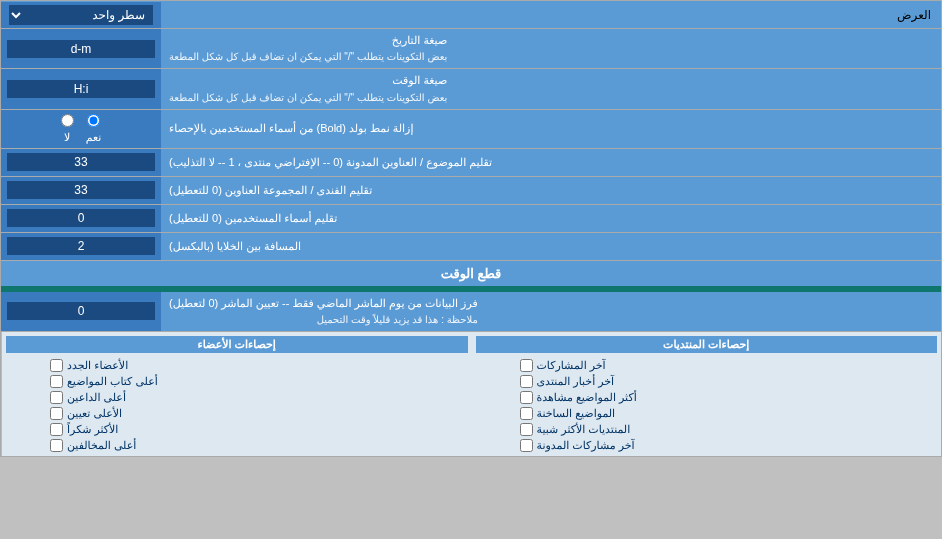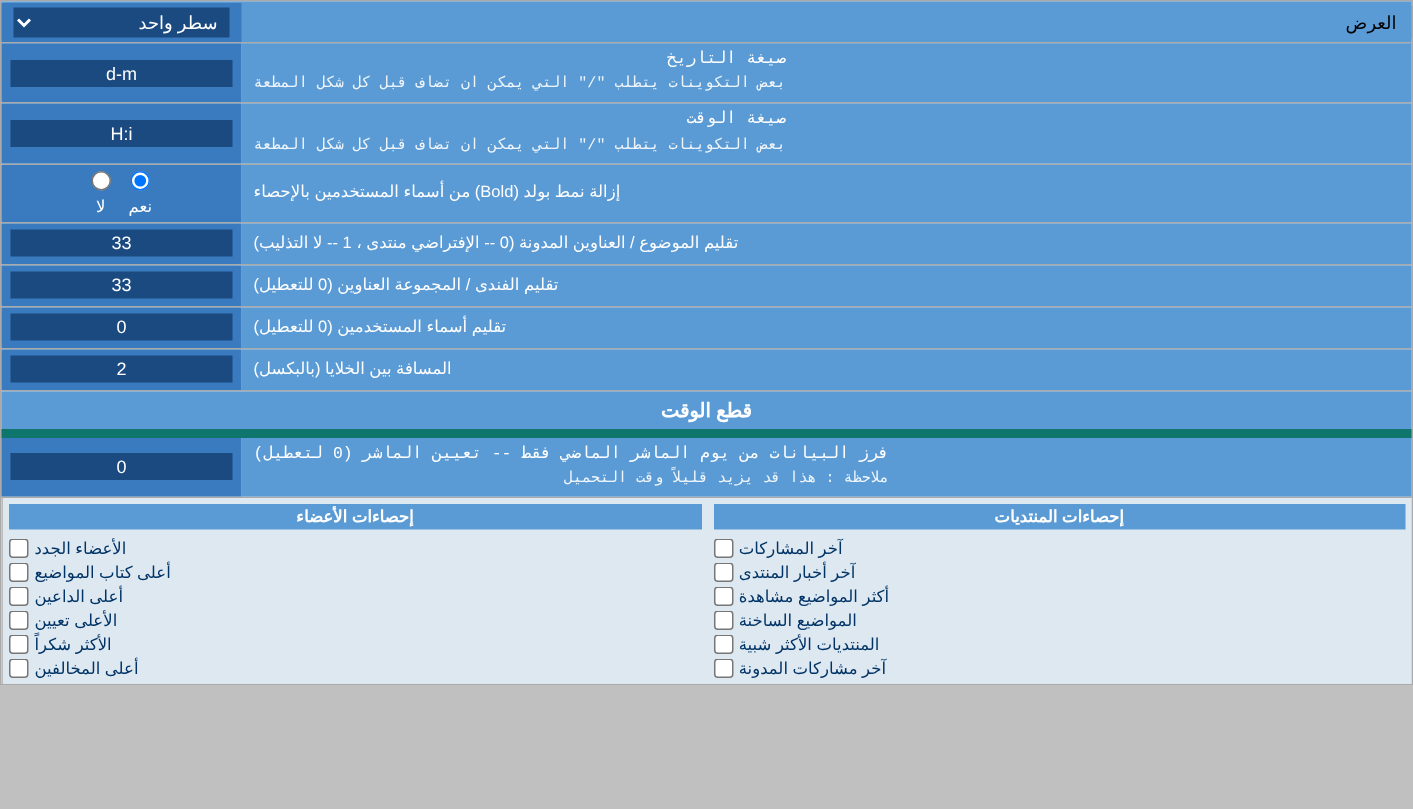--- a/index.html
+++ b/index.html
@@ -113,20 +113,21 @@
       margin-bottom: 3px;
     }
     .checkbox-item {
       display: flex;
       align-items: center;
       gap: 4px;
       font-size: 11px;
       color: #003366;
       justify-content: flex-end;
       direction: rtl;
+      margin-left: 44px;
     }
     .checkbox-item input[type="checkbox"] {
       margin: 0;
     }
     
     .top-row {
       display: flex;
       align-items: center;
       background: #5b9bd5;
       border-bottom: 1px solid #aaa;
@@ -155,21 +156,20 @@
       padding: 2px 4px;
       width: 100%;
       font-size: 12px;
       outline: none;
       direction: rtl;
     }
     .combined-label {
       display: flex;
       flex-direction: column;
       gap: 2px;
-      font-family: Liberation Mono, monospace;
     }
     .combined-label .main-label {
       font-size: 11px;
     }
     .combined-label .sub-label {
       font-size: 10px;
       opacity: 0.9;
     }
   </style>
 </head>

